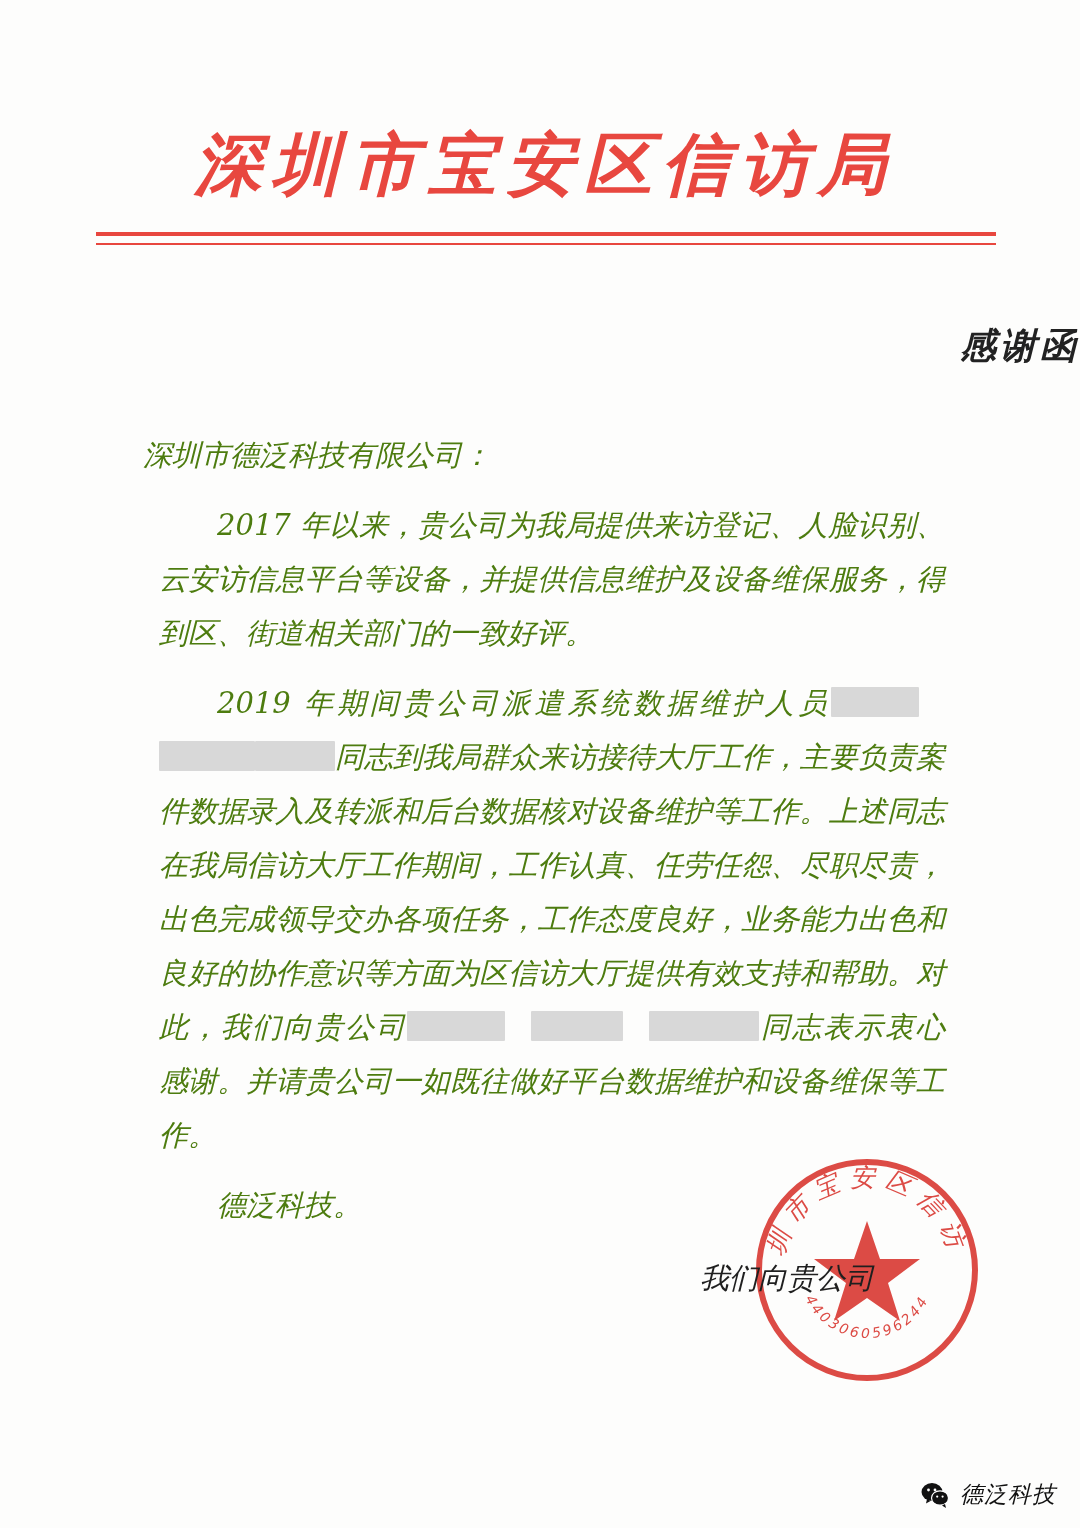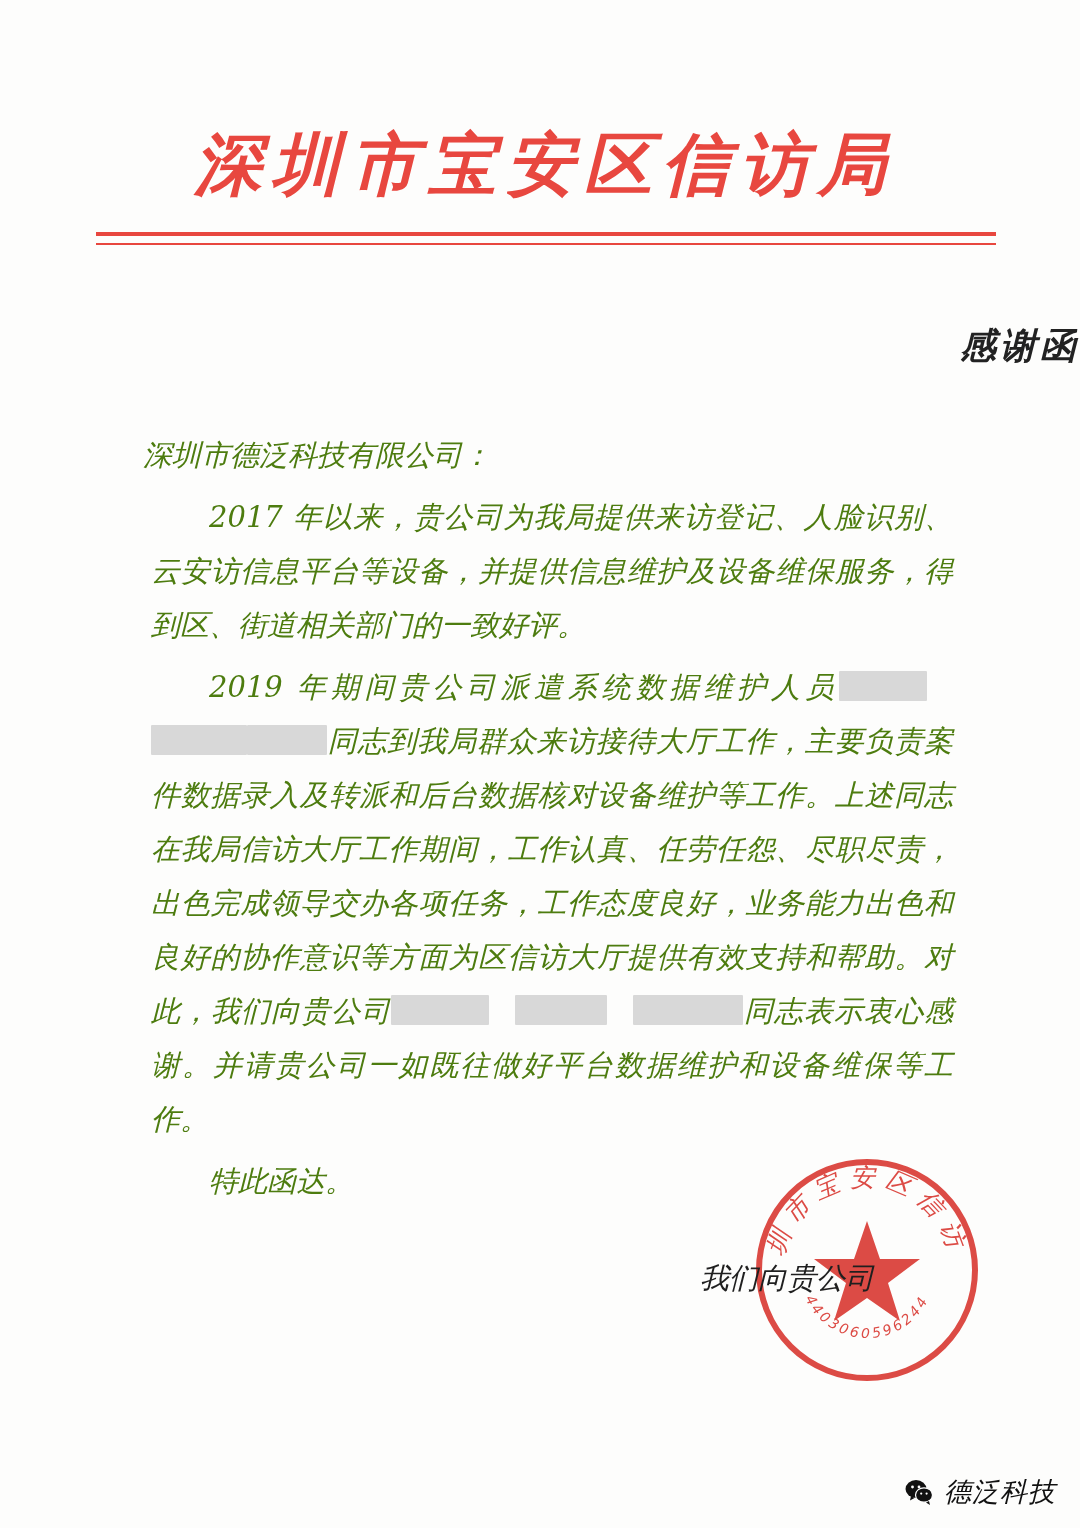--- a/index.html
+++ b/index.html
@@ -79,21 +79,21 @@
     width: 818px;
     font-size: 29px;
     line-height: 54px;
     color: #4d7c0f;
     text-align: justify;
   }
   .salutation {
     margin: 0 0 4px 0;
   }
   .para {
-    margin: 8px;
+    margin: 16px;
     text-indent: 2em;
   }
   .para + .para { margin-top: 2px; }
 
   .redact {
     display: inline-block;
     background: #d8d8d8;
     color: transparent;
     vertical-align: -4px;
     border-radius: 1px;
@@ -139,21 +139,21 @@
     display: flex;
     align-items: center;
     gap: 10px;
   }
   .badge-logo {
     width: 30px;
     height: 30px;
   }
   .badge-text {
     font-family: "DejaVu Sans", "Liberation Sans", sans-serif;
-    font-size: 27px;
+    font-size: 23px;
     color: #111;
     letter-spacing: 1px;
   }
 </style>
 </head>
 <body>
 
 <div class="page">
 
   <div class="letterhead">
@@ -168,21 +168,21 @@
 
   <div class="content">
     <p class="salutation">深圳市德泛科技有限公司：</p>
 
     <p class="para">2017 年以来，贵公司为我局提供来访登记、人脸识别、云安访信息平台等设备，并提供信息维护及设备维保服务，得到区、街道相关部门的一致好评。</p>
 
     <p class="para">
       <span>2019 年期间贵公司派遣系统数据维护人员</span><span class="redact r1"></span><span class="gap"></span><span class="redact r2"></span><span class="redact r3"></span><span>同志到我局群众来访接待大厅工作，主要负责案件数据录入及转派和后台数据核对设备维护等工作。上述同志在我局信访大厅工作期间，工作认真、任劳任怨、尽职尽责，出色完成领导交办各项任务，工作态度良好，业务能力出色和良好的协作意识等方面为区信访大厅提供有效支持和帮助。对此，我们向贵公司</span><span class="redact r4"></span><span class="gap"></span><span class="redact r5"></span><span class="gap"></span><span class="redact r6"></span><span>同志表示衷心感谢。并请贵公司一如既往做好平台数据维护和设备维保等工作。</span>
     </p>
 
-    <p class="para">特此函达。</p>
+    <p class="para">德泛科技。</p>
   </div>
 
   <svg class="seal" viewBox="0 0 230 230">
     <circle cx="115" cy="115" r="108" fill="none" stroke="#d8332c" stroke-width="6"></circle>
     <polygon fill="#d8332c" points="115,66 128,104 168,104 136,128 148,166 115,143 82,166 94,128 62,104 102,104"></polygon>
     <defs>
       <path id="sealTop" d="M 115,115 m -84,0 a 84,84 0 1,1 168,0" fill="none"></path>
       <path id="sealBottom" d="M 115,115 m -68,0 a 68,68 0 1,0 136,0" fill="none"></path>
     </defs>
     <text font-family="'DejaVu Serif', serif" font-size="25" fill="#d8332c" letter-spacing="9">

